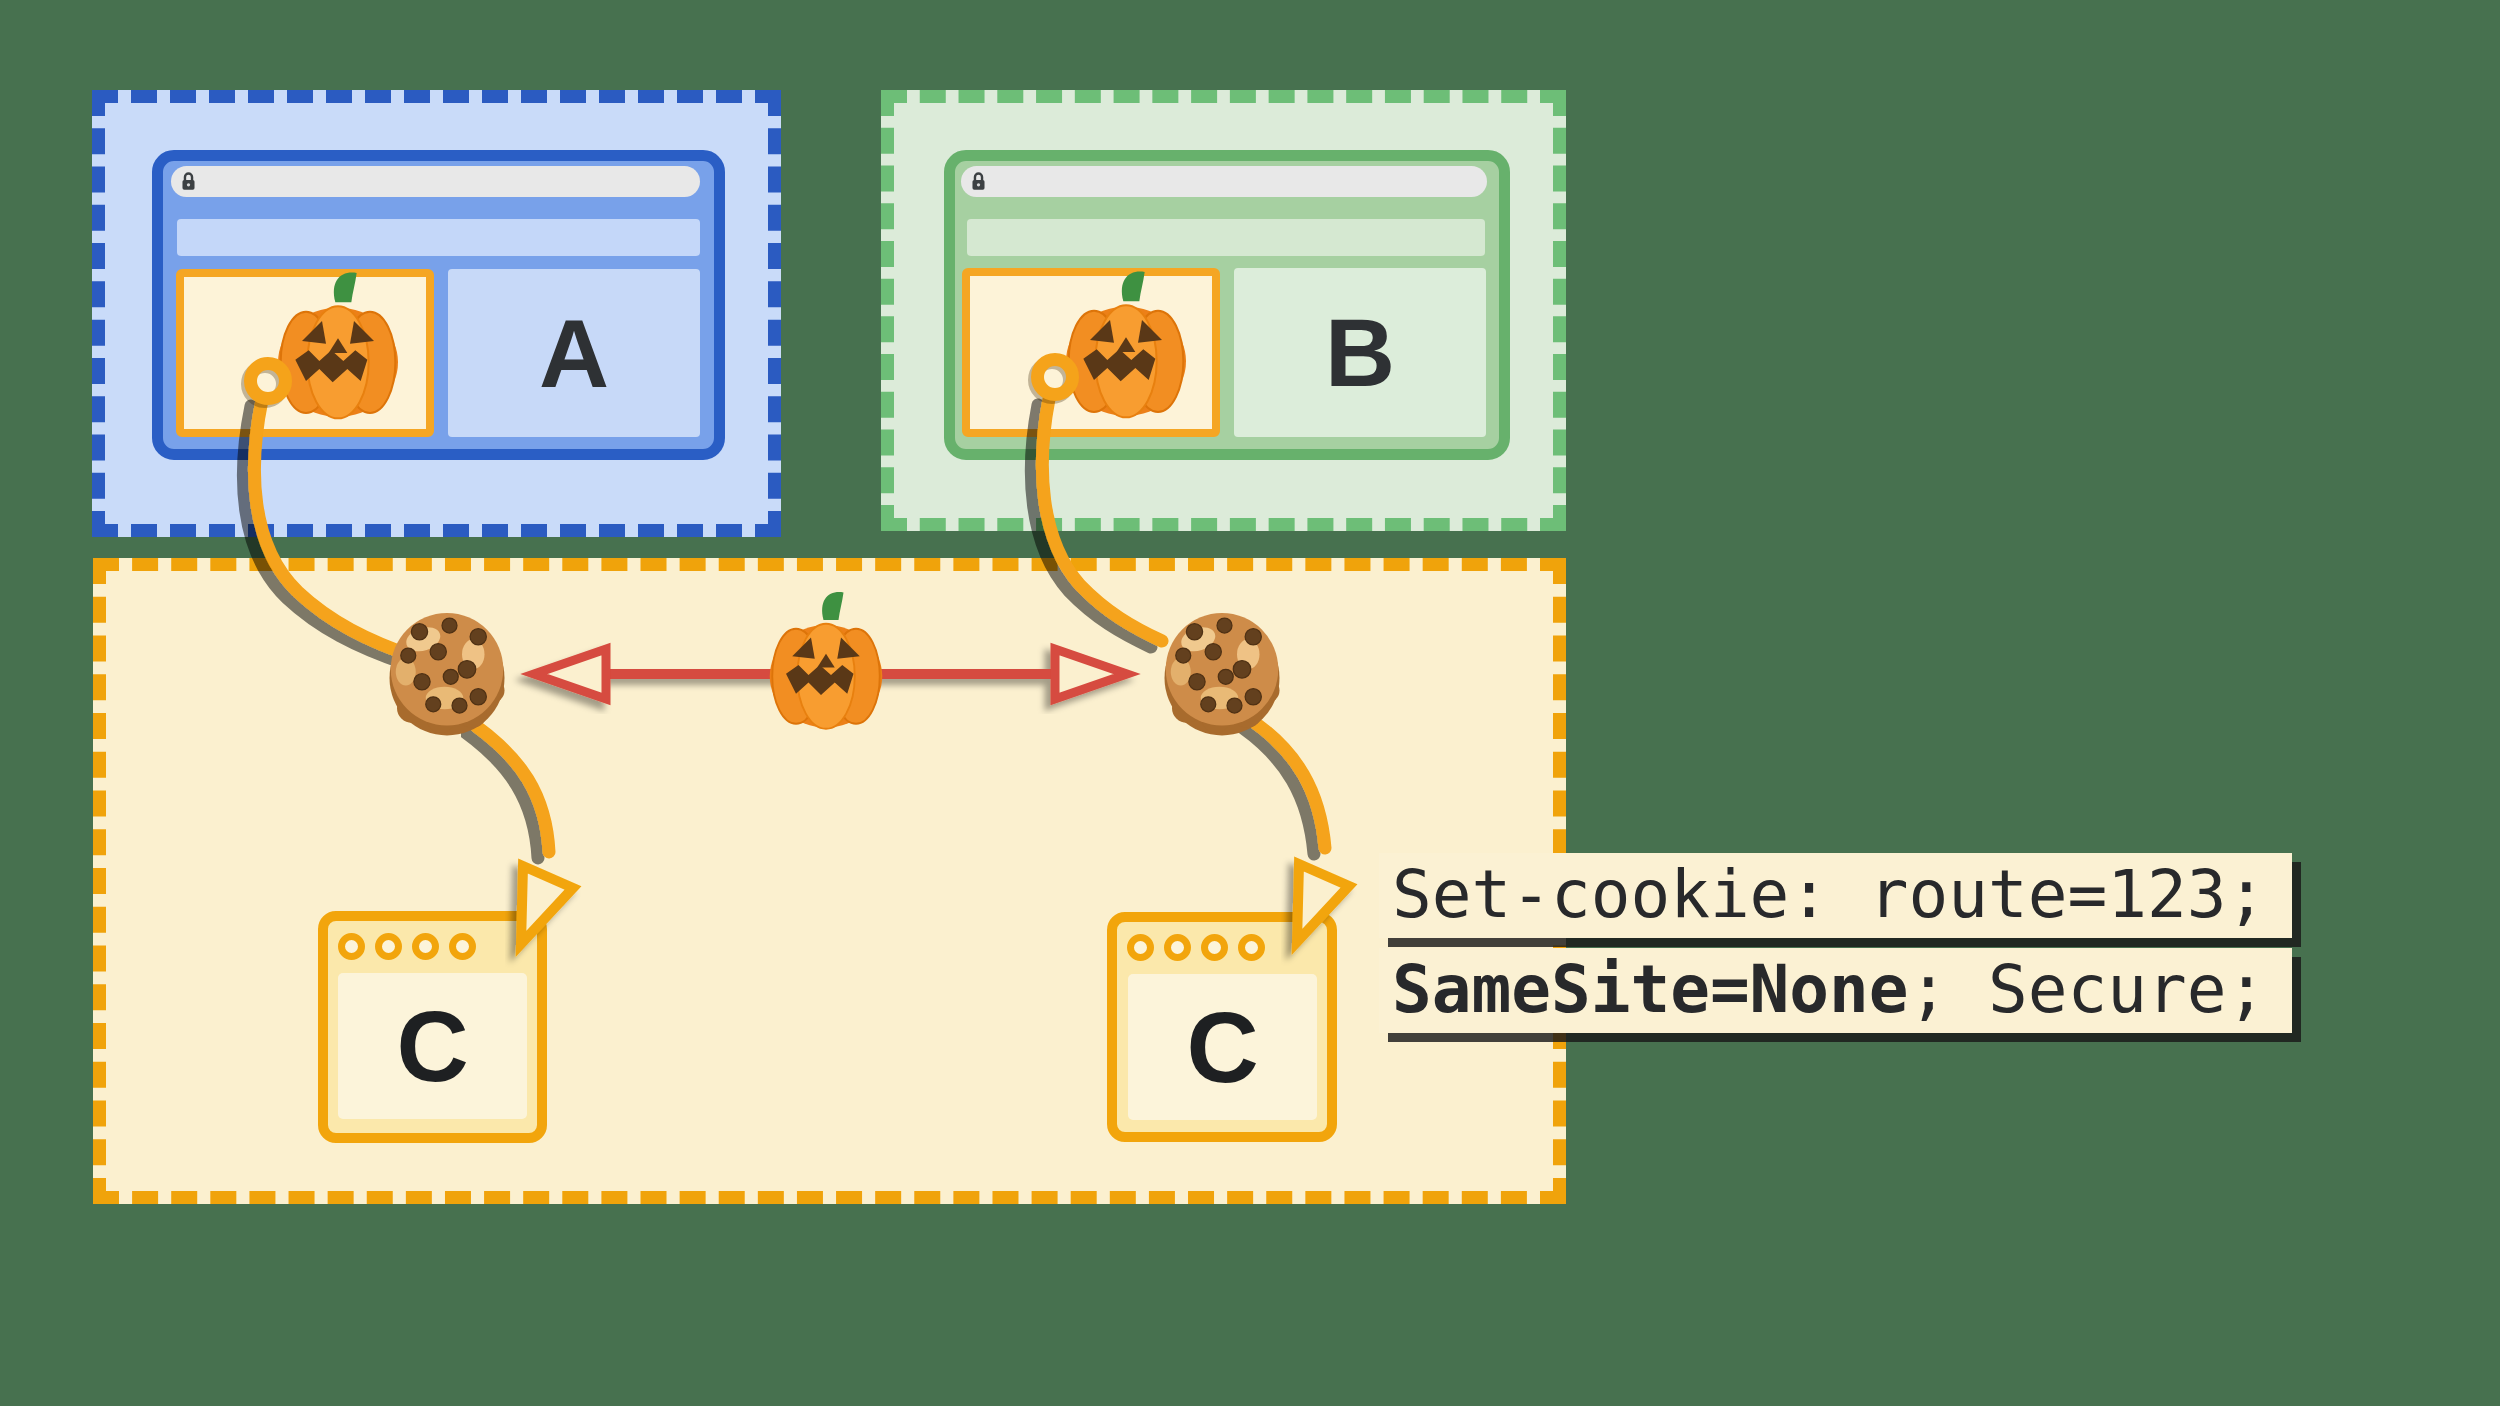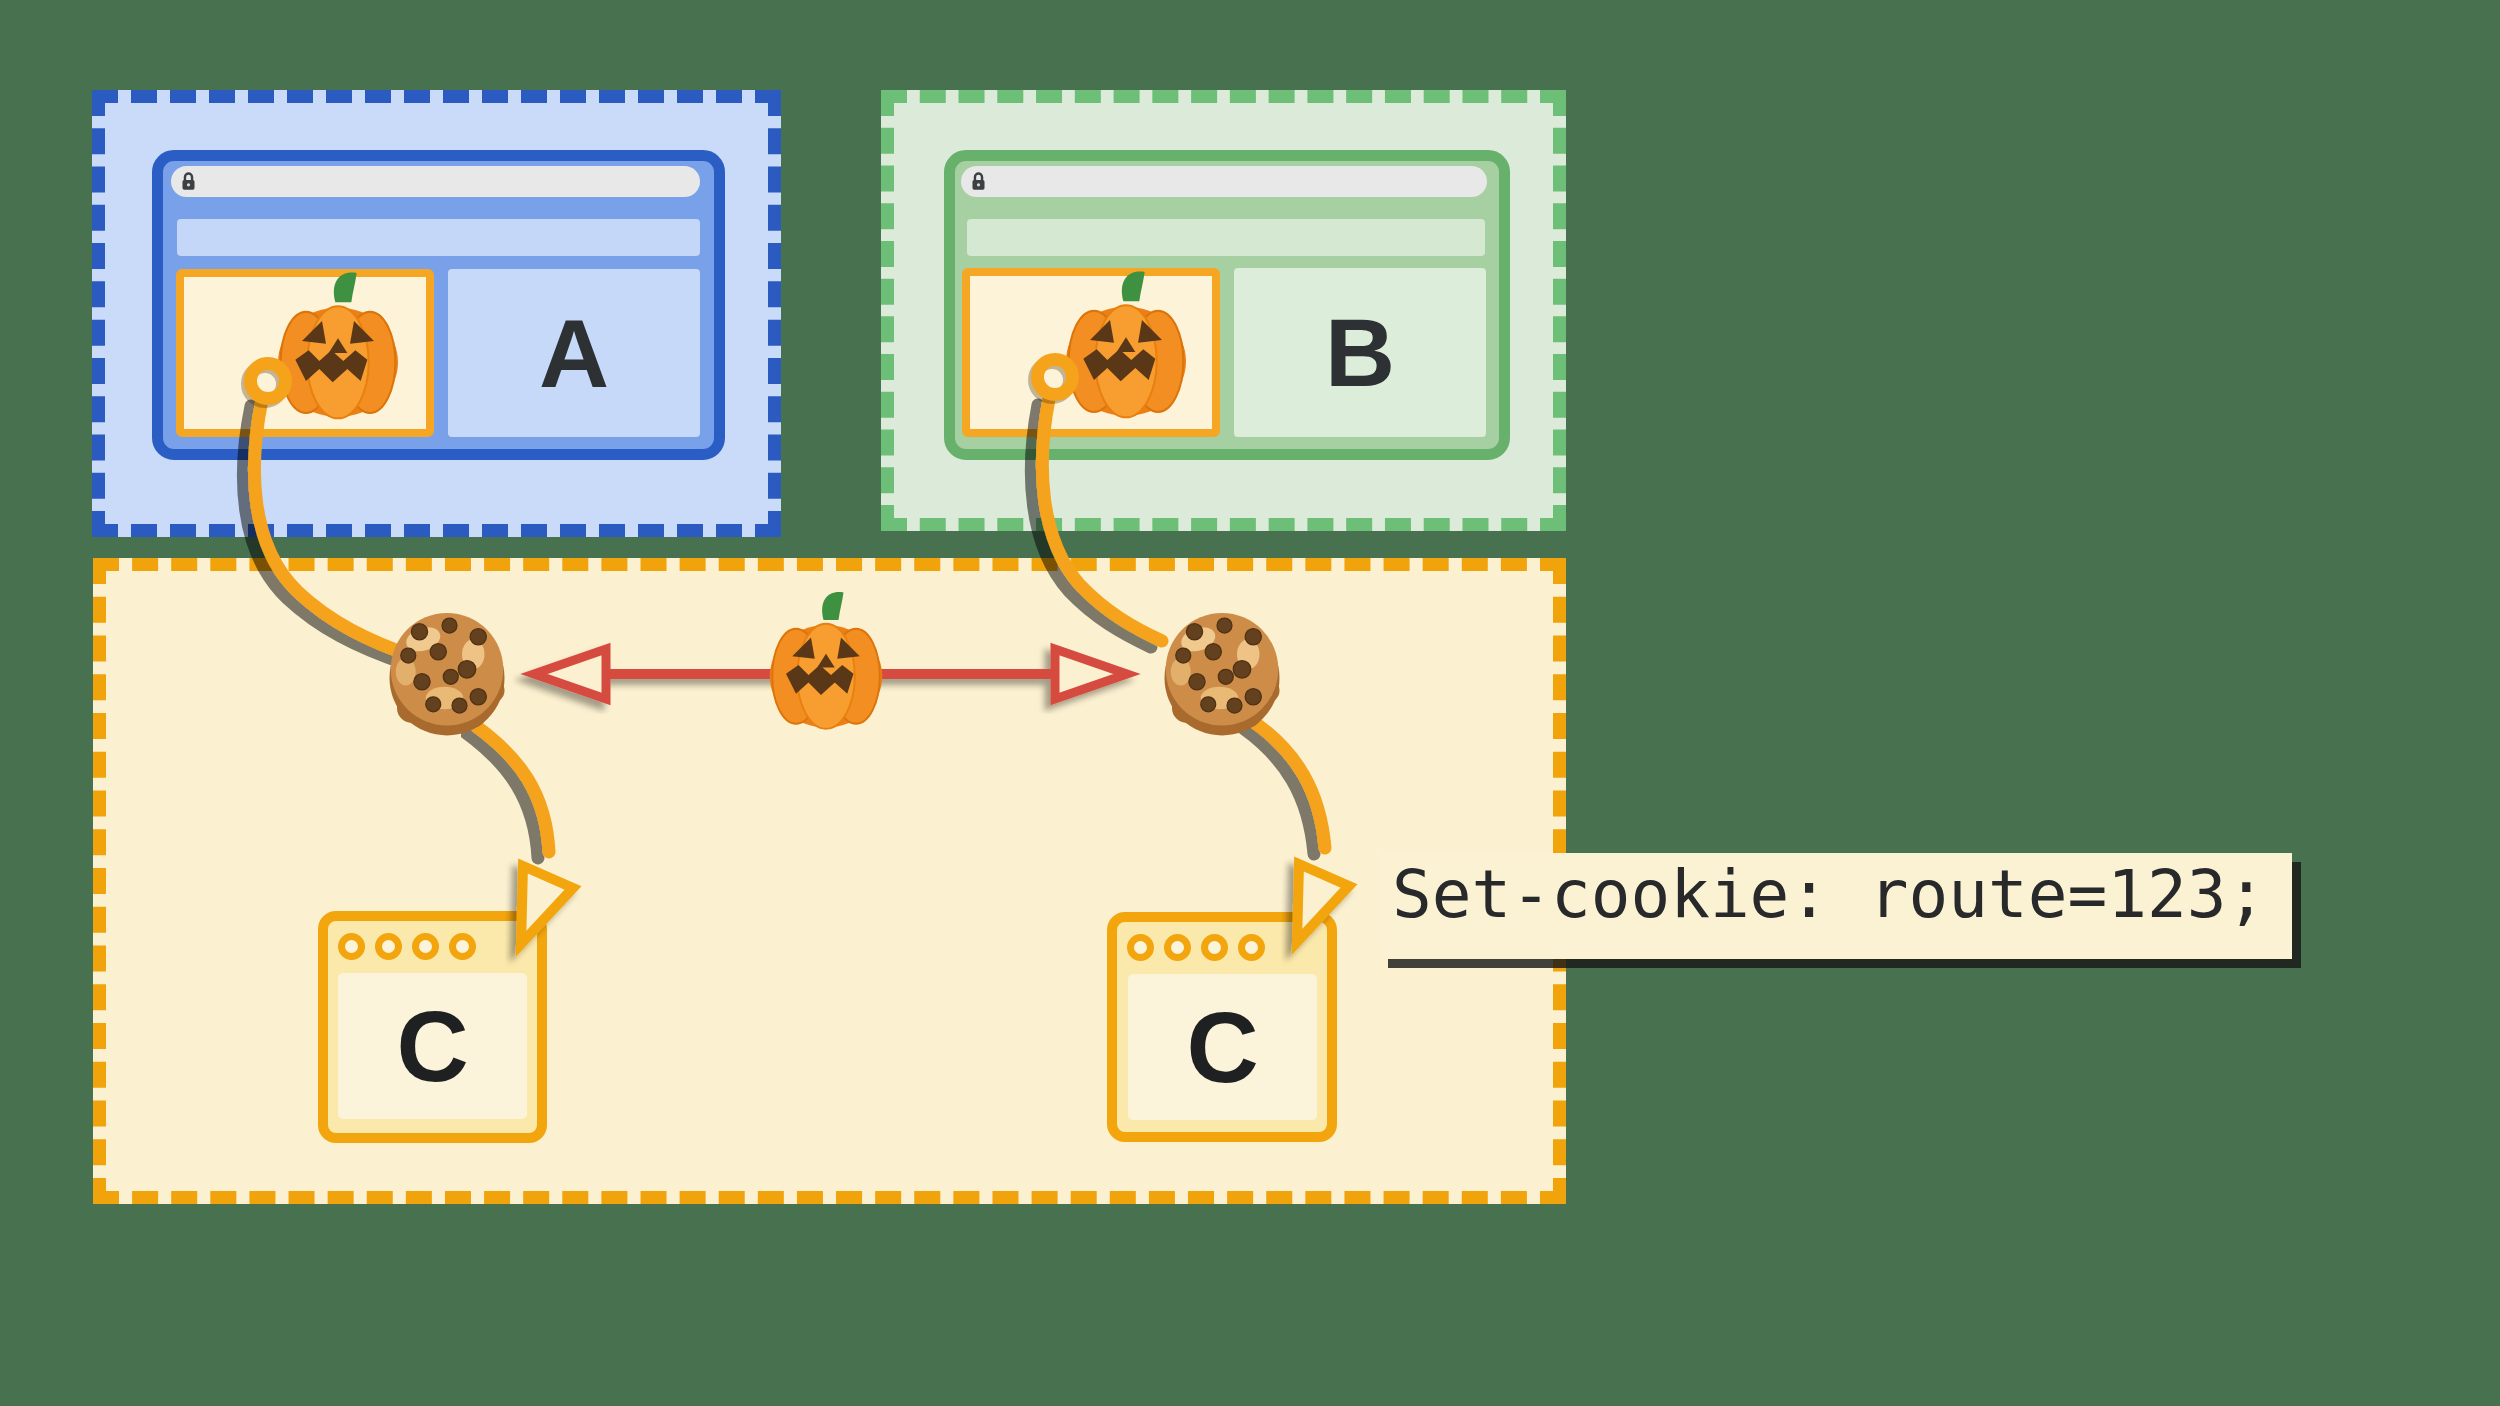--- a/index.html
+++ b/index.html
@@ -26,21 +26,21 @@
   .big-letter{font-weight:bold;font-size:97px;color:#2E3134;line-height:1;}
 
   
   .cwin{position:absolute;box-sizing:border-box;border:10px solid #F2A50C;border-radius:18px;background:#FBE8AB;}
   .cwin-content{position:absolute;box-sizing:border-box;background:#FCF4DA;border-radius:5px;
                 display:flex;align-items:center;justify-content:center;}
   .c-letter{font-weight:bold;font-size:100px;color:#1E2022;line-height:1;}
   .dot{position:absolute;width:13px;height:13px;border:7px solid #F2A50C;border-radius:50%;background:#FCF4DA;}
 
   
-  .code-label{position:absolute;left:1379px;width:913px;height:106px;box-sizing:border-box;
+  .code-label{position:absolute;left:1379px;width:913px;height:85px;box-sizing:border-box;
       background:#FBF1D3;box-shadow:9px 9px 0 rgba(25,25,25,.82);
       font-family:"DejaVu Sans Mono","Liberation Mono",monospace;font-size:66px;line-height:84px;
       color:#28292B;padding-left:13px;white-space:nowrap;}
   .code-label b{font-weight:bold;}
 
   .overlay{position:absolute;left:0;top:0;pointer-events:none;}
   .lock-svg{display:block;}
 </style>
 </head>
 <body>
@@ -96,20 +96,23 @@
     <div class="dot" style="left:47px;top:12px;"></div>
     <div class="dot" style="left:84px;top:12px;"></div>
     <div class="dot" style="left:121px;top:12px;"></div>
     <div class="cwin-content" style="left:11px;top:52px;width:189px;height:146px;">
       <span class="c-letter">C</span>
     </div>
   </div>
 
   <div class="code-label" style="top:853px;">
     <span>Set-cookie: route=123;</span>
+  </div>
+  <div class="code-label" style="top:948px;">
+    <b>SameSite=None</b><span>; Secure;</span>
   </div>
 
   <svg class="overlay" width="2500" height="1406" viewBox="0 0 2500 1406">
     <defs>
       <filter id="hard" x="-20%" y="-20%" width="140%" height="140%">
         <feDropShadow dx="-11" dy="6" stdDeviation="0" flood-color="#000" flood-opacity="0.5"></feDropShadow>
       </filter>
       <filter id="soft" x="-30%" y="-30%" width="160%" height="160%">
         <feDropShadow dx="-6" dy="6" stdDeviation="3" flood-color="#000" flood-opacity="0.35"></feDropShadow>
       </filter>

